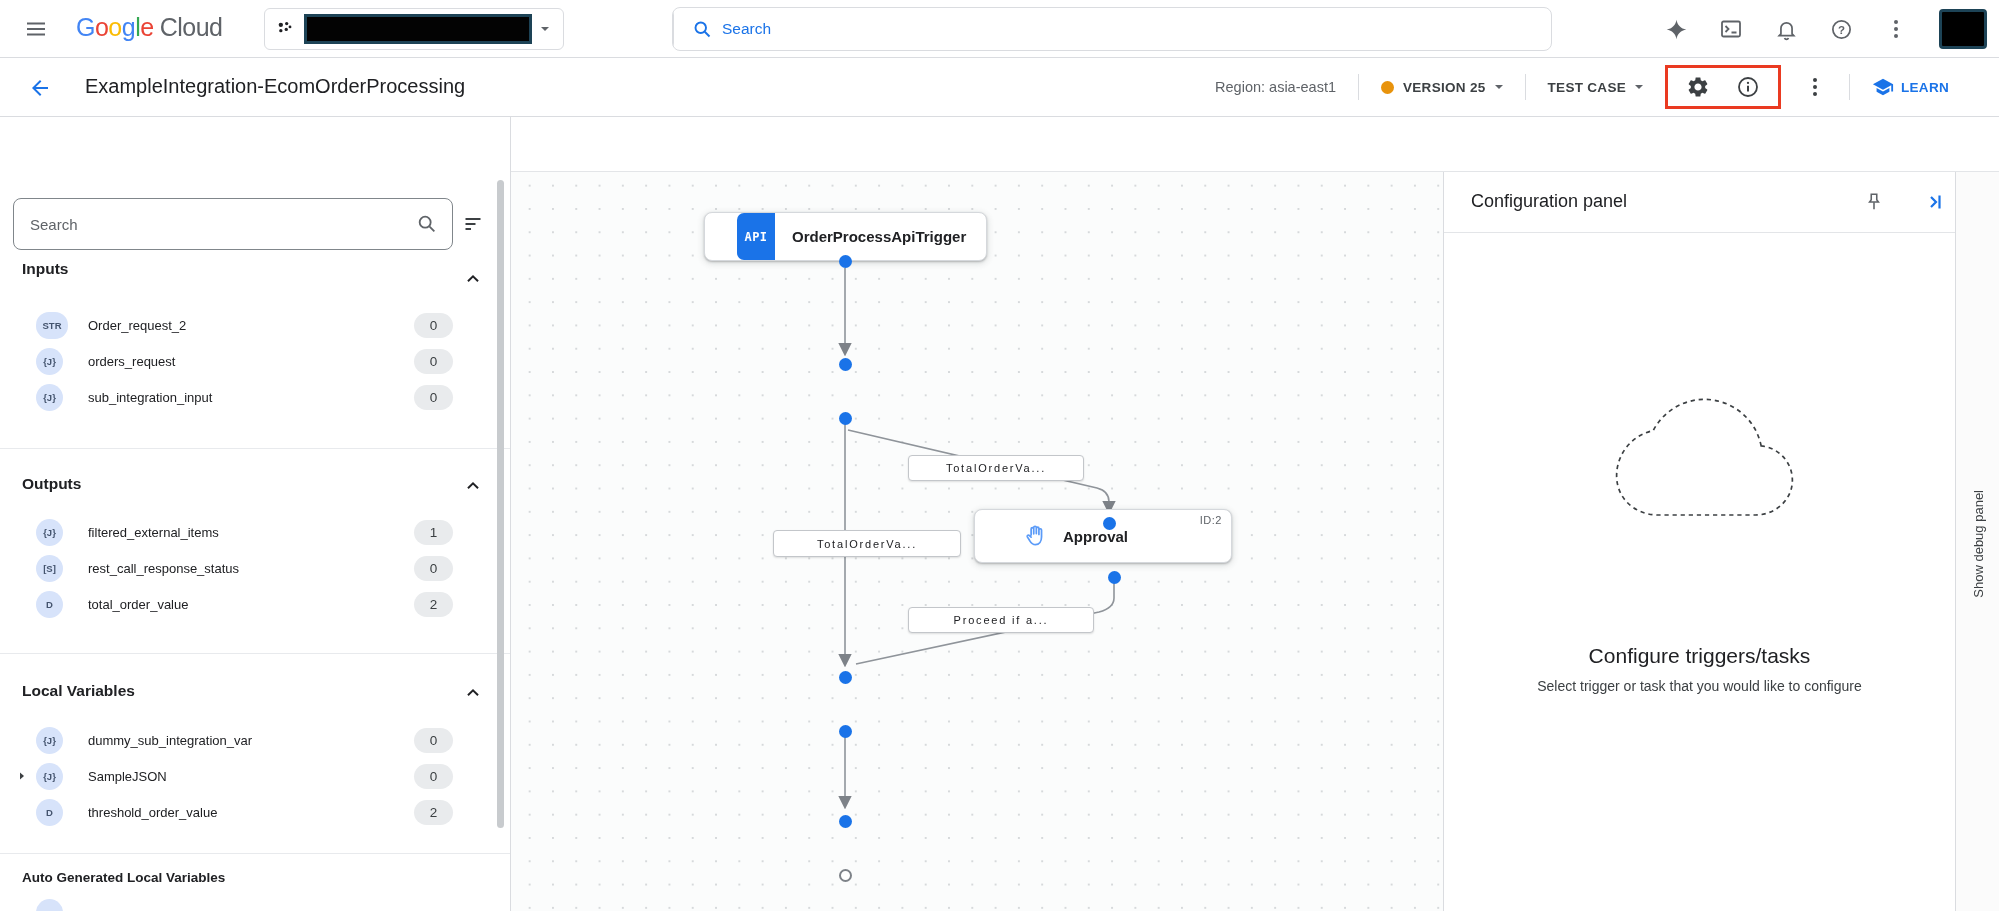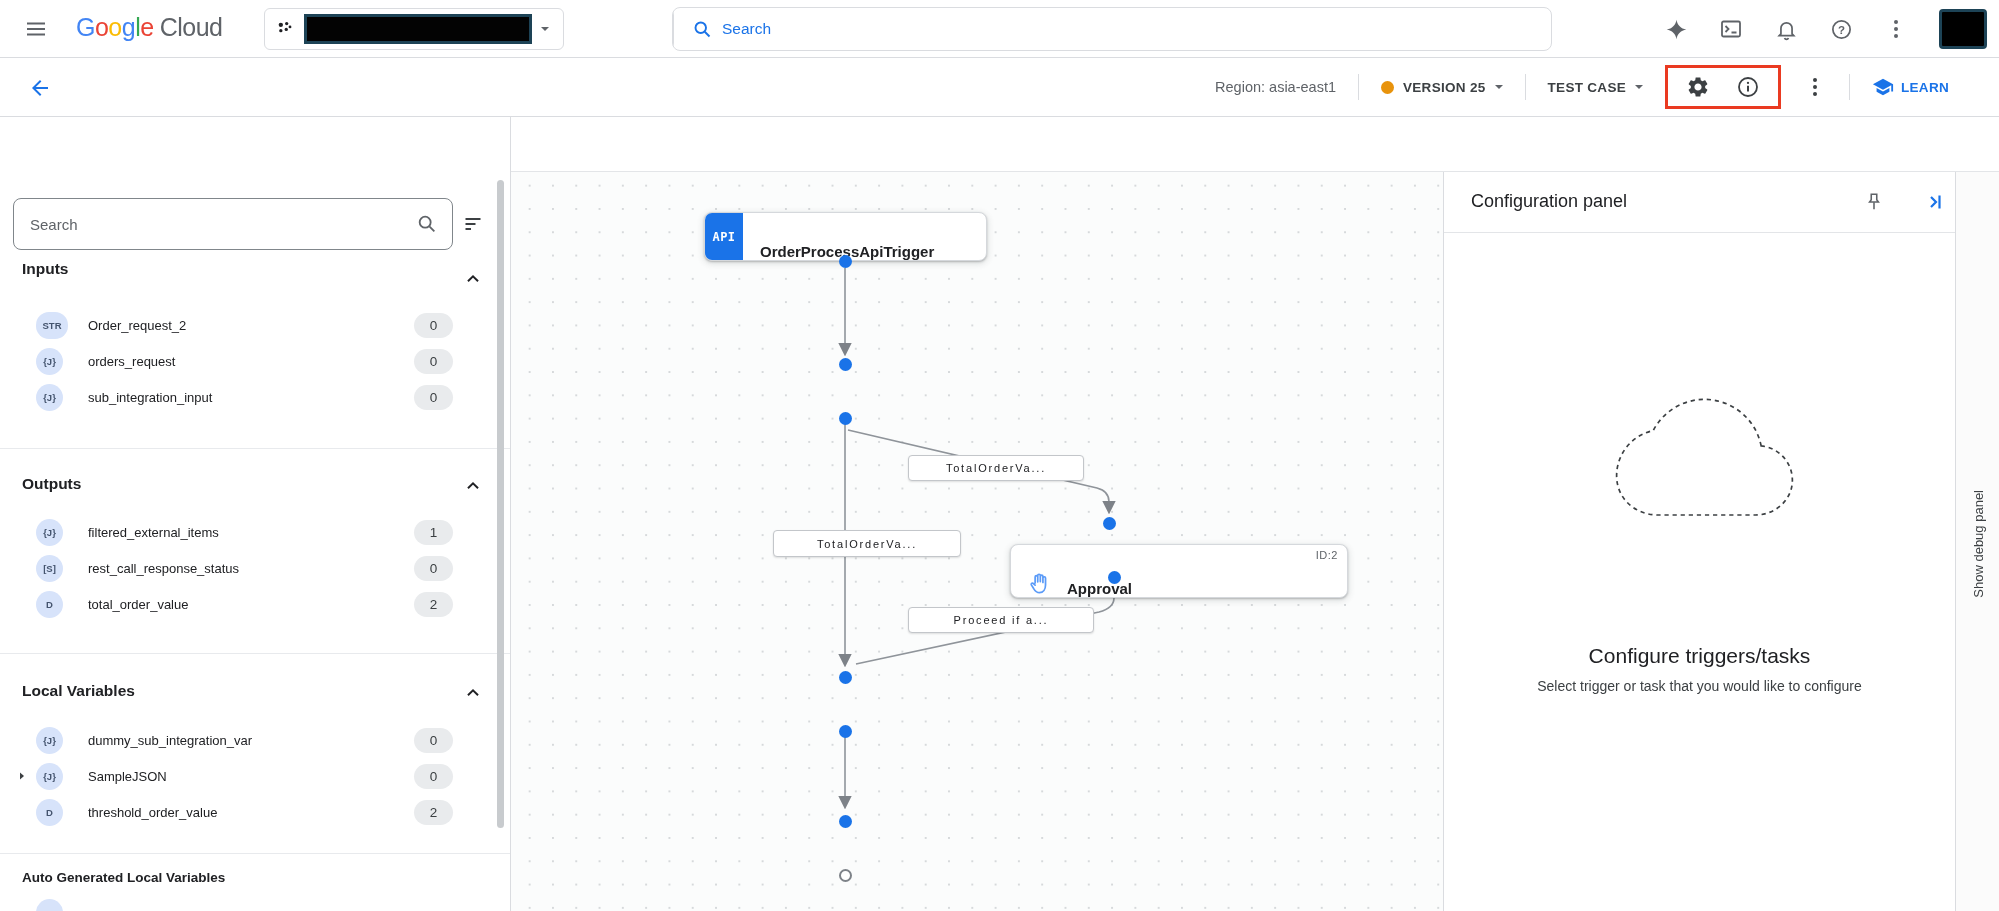--- a/index.html
+++ b/index.html
@@ -74,21 +74,21 @@
   .sb-scroll { position:absolute; left:497px; top:8px; width:7px; height:648px; background:#c8cbce; border-radius:4px; }
 
   
   .canvas { position:absolute; left:511px; top:172px; width:932px; height:739px;
     background-color:#fbfcfc;
     background-image:radial-gradient(circle, #d6d9db 1.3px, transparent 1.5px);
     background-size:23.3px 23.3px; background-position:7px 2px; }
   .edges { position:absolute; left:0; top:0; z-index:1; }
   .node { position:absolute; z-index:2; background:#fff; border:1px solid #d5d8dc; border-radius:8px;
     box-shadow:0 1px 2px rgba(60,64,67,.3), 0 2px 6px 1px rgba(60,64,67,.15);
-    display:flex; align-items:flex-end; cursor:pointer; }
+    display:flex; align-items:center; cursor:pointer;padding-left:32px; }
   .node-label { font-size:15px; font-weight:bold; color:#202124; }
   .node-id { position:absolute; top:4px; right:9px; font-size:11px; color:#5f6368; letter-spacing:.5px; }
   .api-badge { width:38px; height:100%; background:#1a73e8; border-radius:7px 0 0 7px; color:#fff; display:flex; align-items:center; justify-content:center; font-family:"DejaVu Sans Mono","Liberation Mono",monospace; font-size:12px; font-weight:bold; letter-spacing:.5px; }
   .node-ic { width:26px; height:26px; margin:0 14px 0 16px; flex:0 0 auto; display:flex; align-items:center; justify-content:center; }
   .inf { color:#1a73e8; font-size:23px; font-weight:bold; line-height:1; }
   .cdot { position:absolute; z-index:3; width:13px; height:13px; border-radius:50%; background:#1a73e8; margin:-6.5px 0 0 -6.5px; }
   .cdot.open { background:#fff; border:2px solid #7d8288; }
   .elabel { position:absolute; z-index:2; background:#fff; border:1px solid #c3c6ca; border-radius:4px; box-shadow:0 1px 2px rgba(0,0,0,.12);
     font-size:11px; letter-spacing:1.8px; color:#202124; display:flex; align-items:center; justify-content:center; }
 
@@ -176,20 +176,21 @@
       <span class="avatar"></span>
     </div>
   </header>
 
   <div class="titlebar">
     <span class="backarrow">
       <svg width="24" height="24" viewBox="0 0 24 24" fill="#1a73e8">
           <path d="M20,11 H7.8 L13.4,5.4 L12,4 L4,12 L12,20 L13.4,18.6 L7.8,13 H20 Z"></path>
         </svg>
     </span>
+    <span class="pagetitle">ExampleIntegration-EcomOrderProcessing</span>
     <div class="title-right">
       <span class="regiontxt">Region: asia-east1</span>
       <span class="vd"></span>
       <span class="pillgrp">
         <span class="odot"></span>
         <span>VERSION 25</span>
         <span class="caret"></span>
       </span>
       <span class="vd"></span>
       <span class="pillgrp">
@@ -484,21 +485,21 @@
     <div class="elabel" style="left:397px; top:435px; width:186px; height:26px;">
         <span>Proceed if a...</span>
       </div>
 
     <div class="node" style="left:193px; top:40px; width:283px; height:49px;">
       <span class="api-badge">API</span>
       <span class="node-label" style="margin-left:17px;">OrderProcessApiTrigger</span>
     </div>
 
 
-    <div class="node" style="left:463px; top:372px; width:338px; height:54px;margin-left:36px;">
+    <div class="node" style="left:463px; top:337px; width:258px; height:54px;">
       <span class="node-id">ID:2</span>
       <span class="node-ic">
         <svg width="26" height="26" viewBox="0 0 24 24" fill="none" stroke="#5b9bf8" stroke-width="1.6" stroke-linecap="round" stroke-linejoin="round">
             <path d="M7.5,11 V5.5 a1.2,1.2 0 0 1 2.4,0 V10 M9.9,9.5 V4.2 a1.2,1.2 0 0 1 2.4,0 V9.5 M12.3,9.8 V5 a1.2,1.2 0 0 1 2.4,0 V10.5 M14.7,10.5 V6.5 a1.2,1.2 0 0 1 2.4,0 V13 c0,4 -2.2,7 -5.5,7 c-2.8,0 -4.2,-1.5 -5.6,-4 L4,12.8 c-0.5,-1 0.6,-2 1.6,-1.4 L7.5,13"></path>
           </svg>
       </span>
       <span class="node-label">Approval</span>
     </div>
 
 

